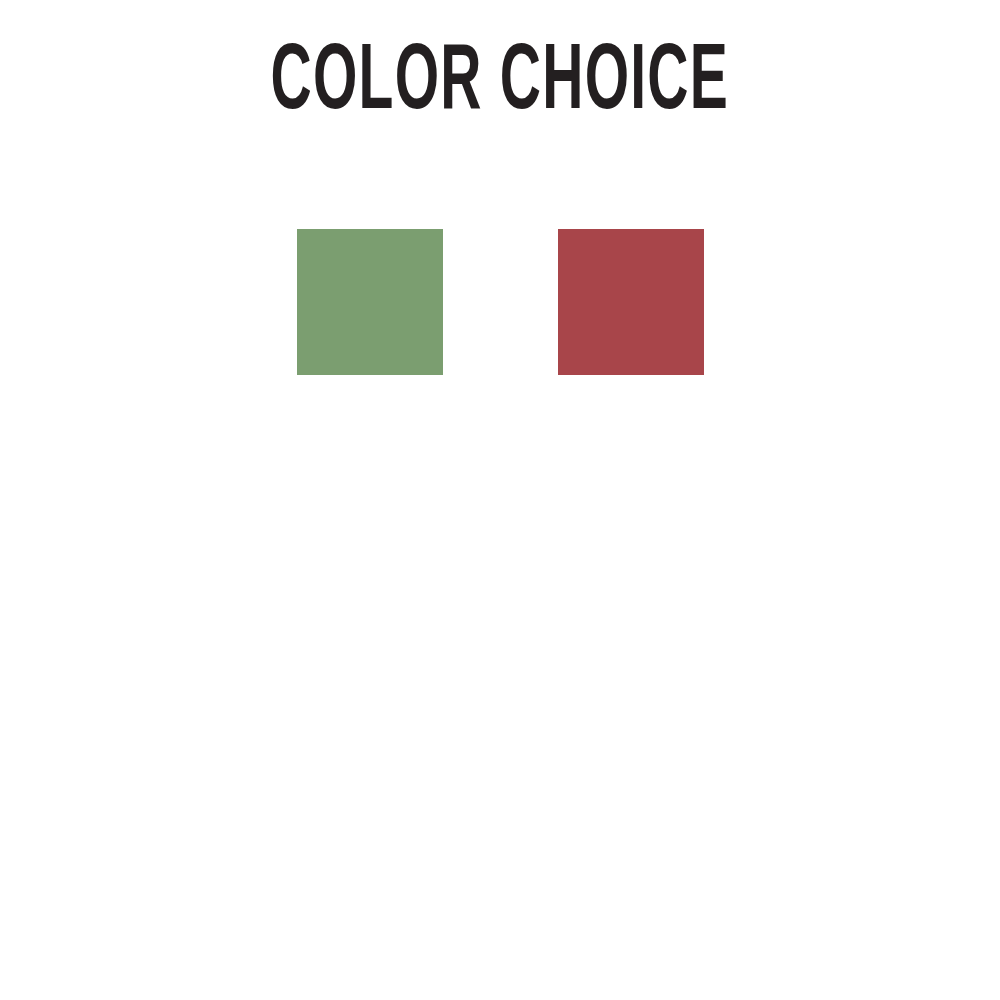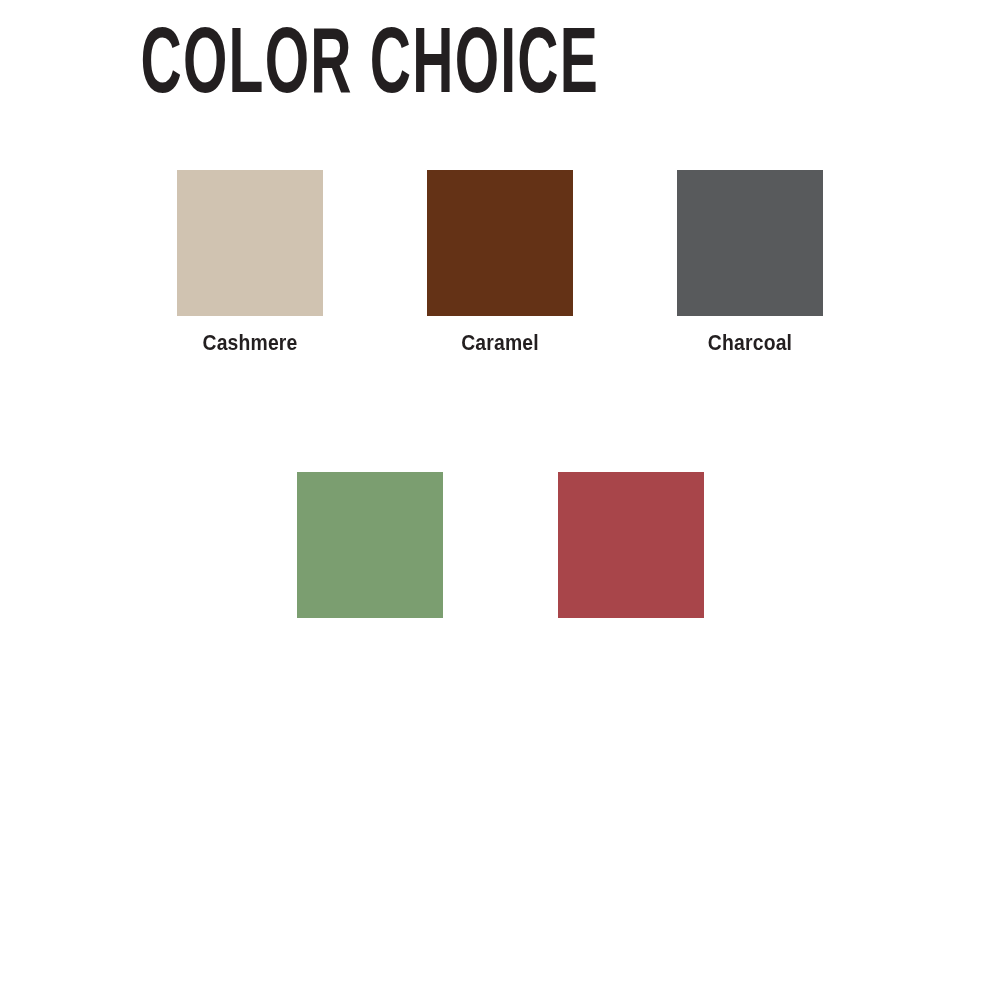--- a/index.html
+++ b/index.html
@@ -19,23 +19,24 @@
     position: relative;
     width: 1000px;
     height: 1000px;
     background: #ffffff;
     box-sizing: border-box;
   }
 
   
   .title-wrap {
     position: absolute;
-    top: 14px;
+    top: 30px;
     left: 0;
     width: 1000px;
+    text-align: center;
   }
   .title {
     display: inline-block;
     font-family: "Liberation Sans Narrow", "Liberation Sans", sans-serif;
     font-weight: bold;
     font-size: 92px;
     line-height: 1;
     letter-spacing: 2px;
     color: #231f20;
     transform: scaleX(0.62);
@@ -102,34 +103,20 @@
 <body>
 
 <div class="poster" style="background: rgb(255, 255, 255);">
 
   <div class="title-wrap">
     <div class="title">COLOR CHOICE</div>
   </div>
 
   <div class="grid">
 
-    <div class="row">
-      <div class="cell">
-        <span class="swatch" style="background-color: rgb(208, 195, 177);"></span>
-        <div class="swatch-label">Cashmere</div>
-      </div>
-      <div class="cell">
-        <span class="swatch" style="background-color: rgb(100, 50, 22);"></span>
-        <div class="swatch-label">Caramel</div>
-      </div>
-      <div class="cell">
-        <span class="swatch" style="background-color: rgb(88, 90, 92);"></span>
-        <div class="swatch-label">Charcoal</div>
-      </div>
-    </div>
 
 
     <div class="row">
     </div>
 
     <div class="row centered">
       <div class="cell">
         <span class="swatch" style="background-color: rgb(123, 158, 112);"></span>
 
       </div>

